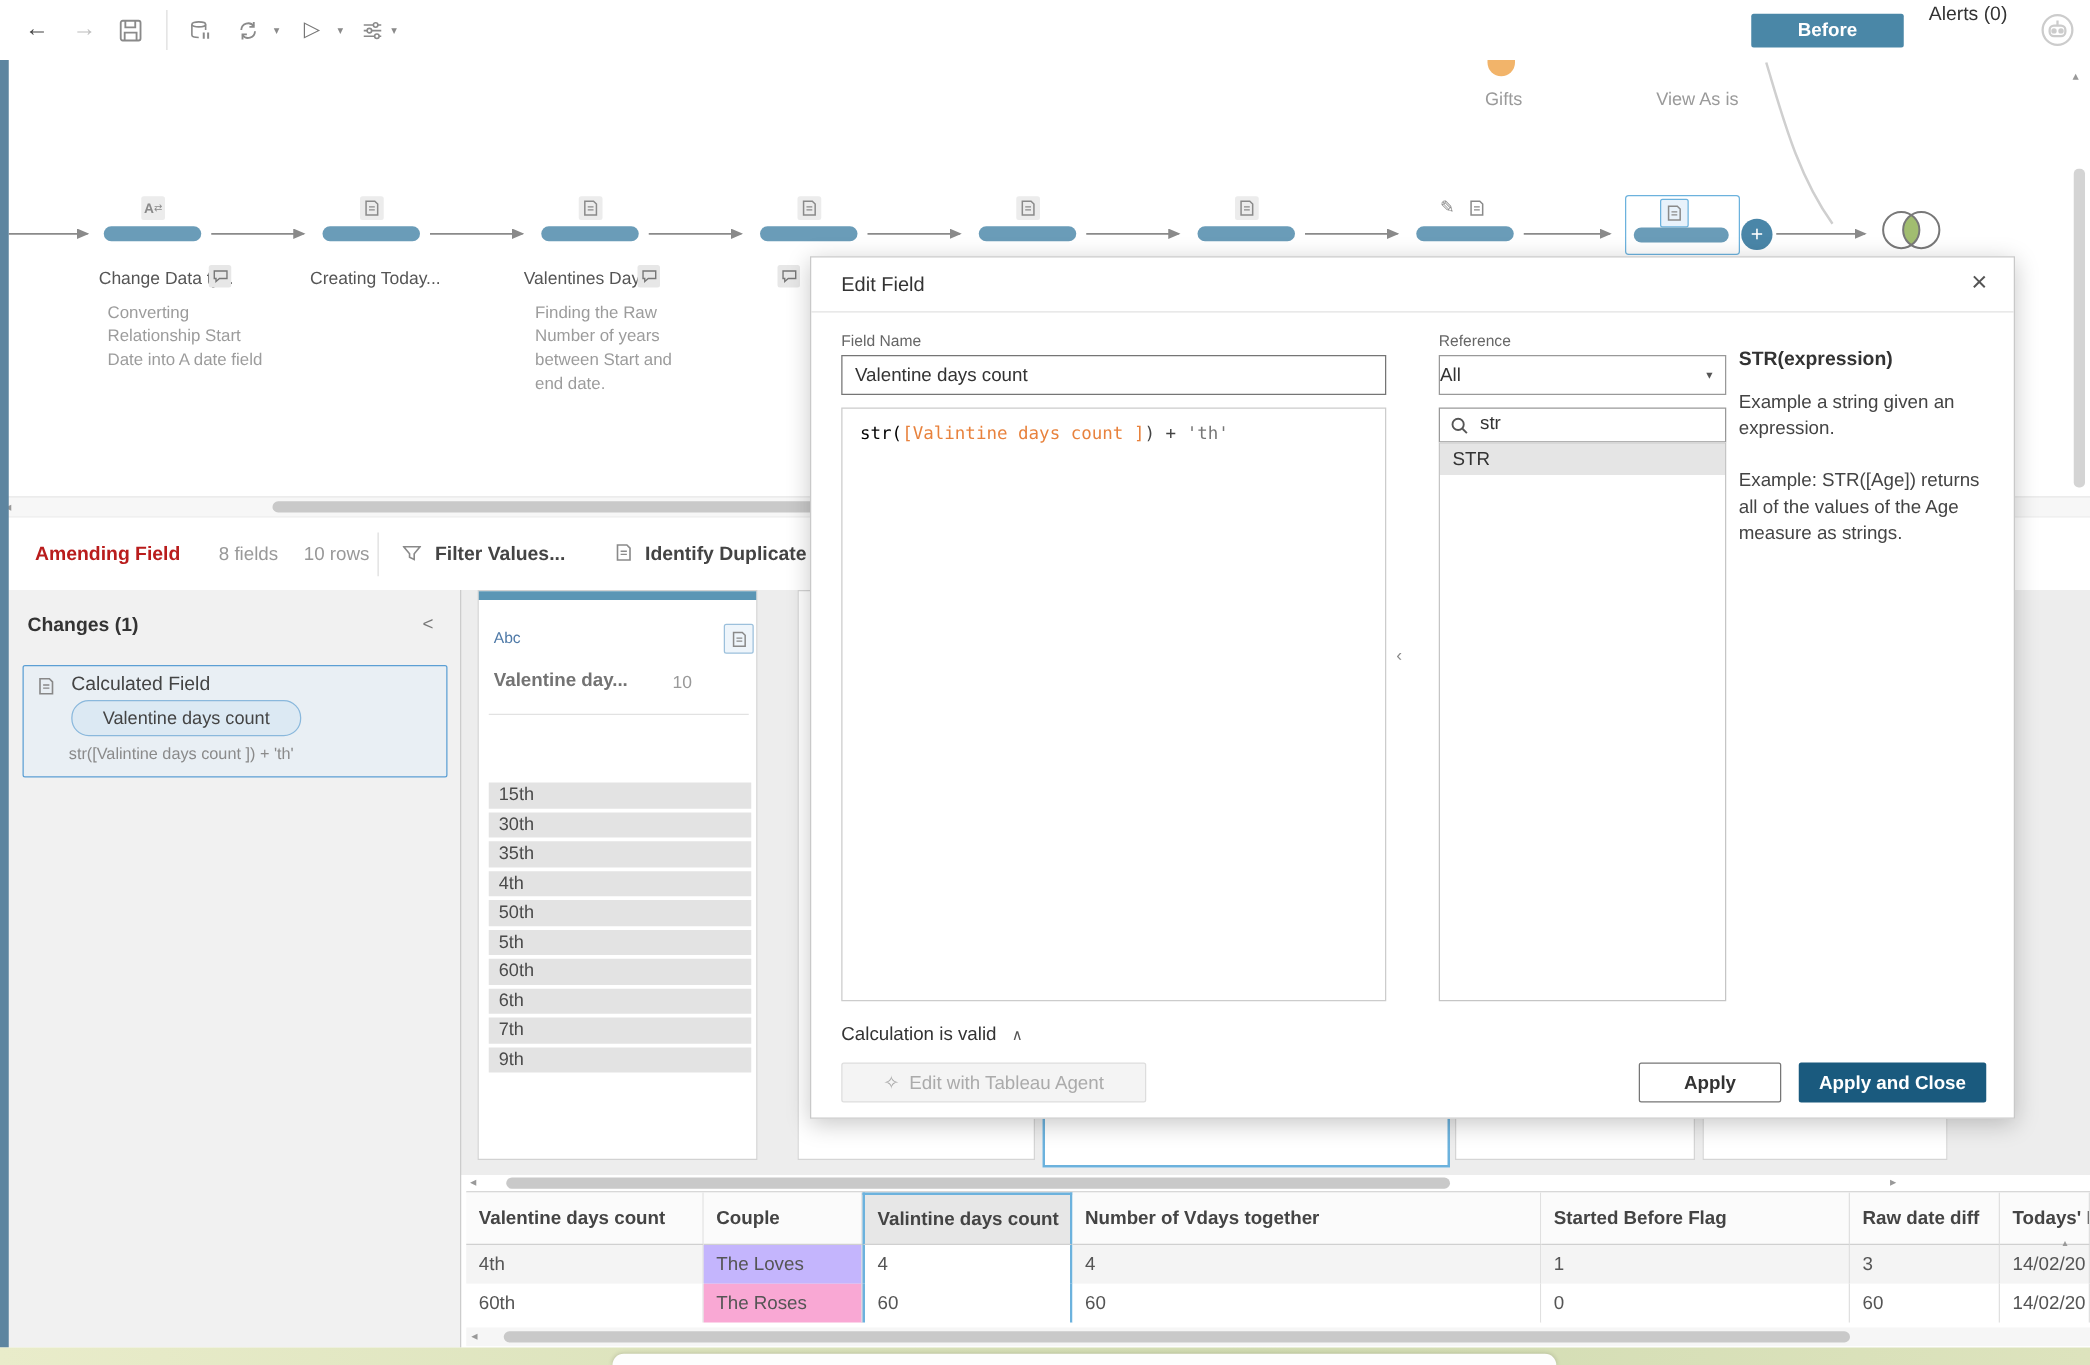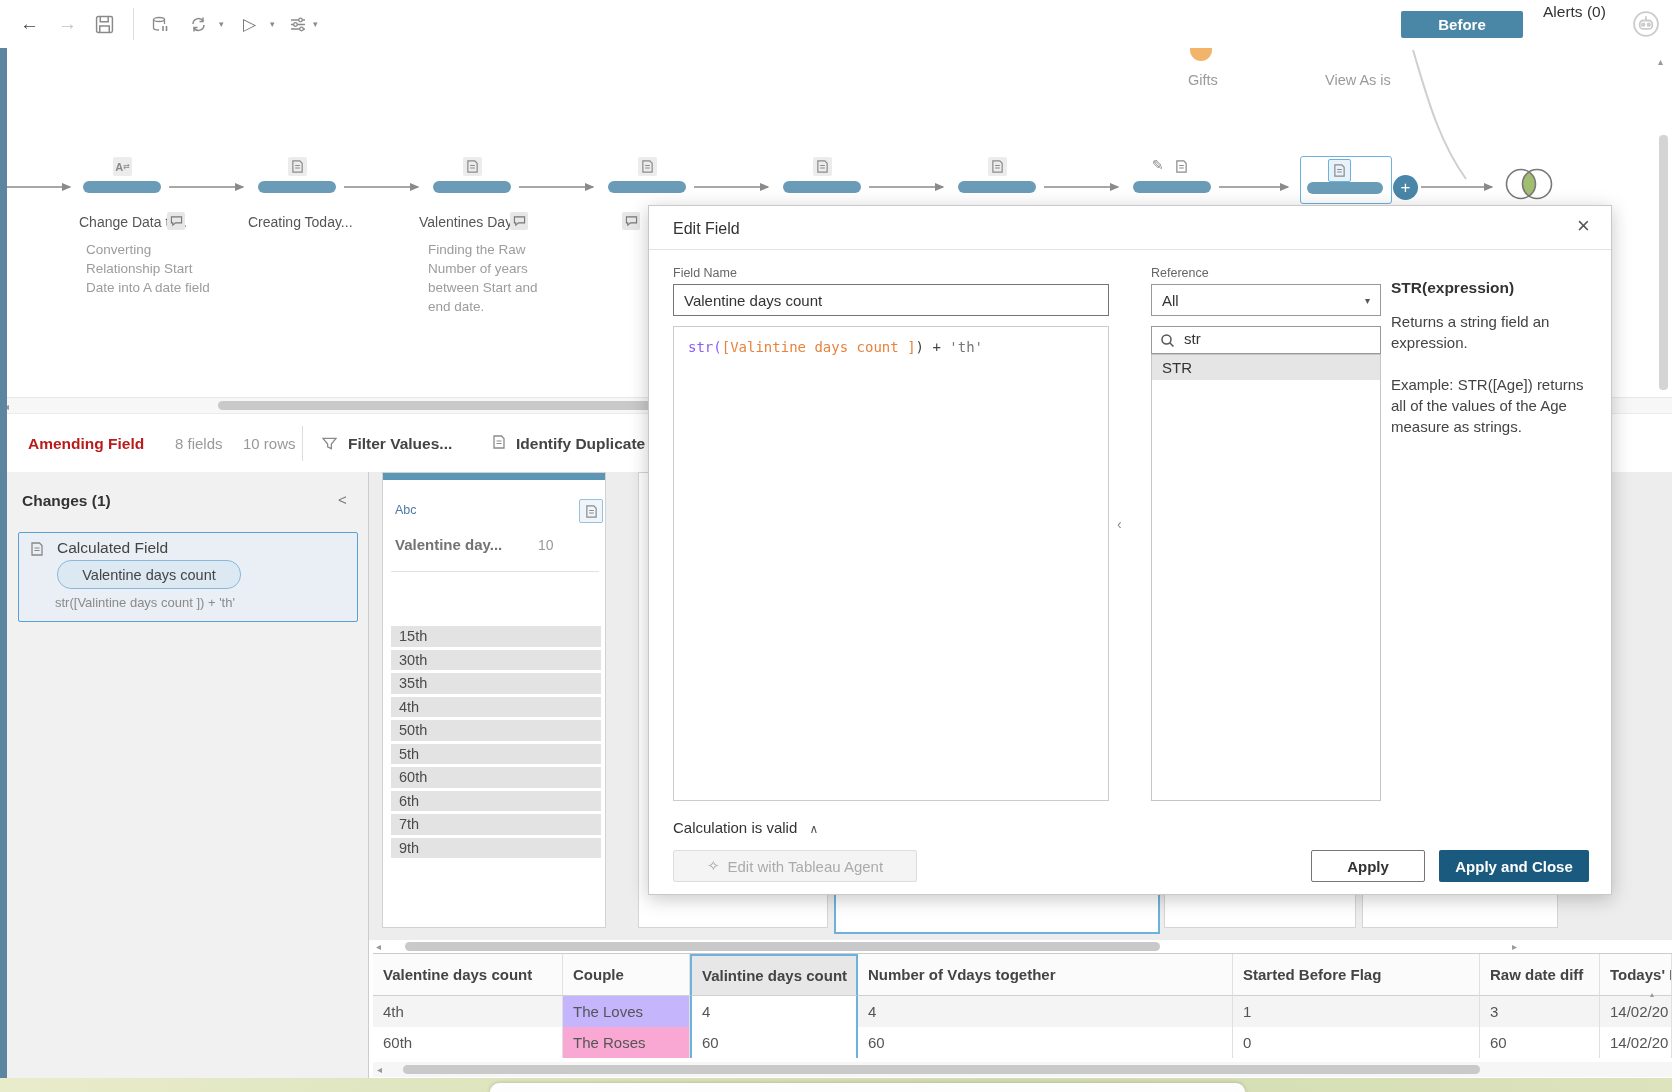--- a/index.html
+++ b/index.html
@@ -395,43 +395,43 @@
 
   <div id="dialog">
     <div class="abs" style="left:24px;top:14px;font-size:16px;color:#333">Edit Field</div>
     <div class="abs" style="left:928px;top:7px;font-size:22px;color:#555;cursor:pointer">×</div>
     <div class="abs" style="left:0;top:43px;width:962px;height:1px;background:#e2e2e2"></div>
 
     <div class="dlabel" style="left:24px;top:60px">Field Name</div>
     <input class="dinput" style="left: 24px; top: 78px; width: 436px; height: 32px;" value="Valentine days count">
 
     <div id="formula-box">
-      <span style="color:#8b5cf6">str(</span><span style="color:#e8823d">[Valintine days count ]</span><span style="color:#444">) + </span><span style="color:#777">'th'</span>
+      <span style="color:#000000">str(</span><span style="color:#e8823d">[Valintine days count ]</span><span style="color:#444">) + </span><span style="color:#777">'th'</span>
     </div>
 
     <div class="abs" style="left:468px;top:310px;font-size:14px;color:#888;cursor:pointer">‹</div>
 
     <div class="dlabel" style="left:502px;top:60px">Reference</div>
-    <div class="abs" style="left:502px;top:78px;width:230px;height:32px;border:1px solid #999;box-sizing:border-box;display:flex;align-items:center;padding-left:10px;font-size:15px;cursor:pointer">
+    <div class="abs" style="left:502px;top:78px;width:230px;height:32px;border:1px solid #999;box-sizing:border-box;display:flex;align-items:center;font-size:15px;cursor:pointer">
       <span>All</span>
       <span style="position:absolute;right:10px;font-size:10px;color:#555">▾</span>
     </div>
     <div class="abs" style="left:502px;top:120px;width:230px;height:28px;border:1px solid #999;box-sizing:border-box;background:#fff">
       <span class="abs" style="left:8px;top:6px;color:#555"><svg width="15" height="15" viewBox="0 0 15 15">
             <use href="#mag-ic"></use>
           </svg></span>
       <input style="position: absolute; left: 30px; top: 2px; width: 190px; border: none; outline: none; font-size: 15px; color: rgb(51, 51, 51); font-family: &quot;Liberation Sans&quot;, sans-serif; background: transparent;" value="str">
     </div>
     <div class="abs" style="left:502px;top:148px;width:230px;height:447px;border:1px solid #c5c5c5;box-sizing:border-box;background:#fff">
       <div style="height:25px;background:#e5e5e5;font-size:15px;color:#333;line-height:25px;padding-left:10px;cursor:pointer">STR</div>
     </div>
 
     <div class="abs" style="left:742px;top:73px;width:205px">
       <div style="font-size:15.5px;font-weight:bold;color:#333">STR(expression)</div>
-      <div style="font-size:15px;color:#444;line-height:21px;margin-top:14px">Returns a string field an expression.</div>
+      <div style="font-size:15px;color:#444;line-height:21px;margin-top:14px">Example a string given an expression.</div>
       <div style="font-size:15px;color:#444;line-height:21px;margin-top:21px">Example: STR([Age]) returns all of the values of the Age measure as strings.</div>
     </div>
 
     <div class="abs" style="left:24px;top:613px;font-size:15px;color:#333;cursor:pointer">
       <span>Calculation is valid</span>
       <span style="font-size:12px;color:#555;margin-left:8px">∧</span>
     </div>
 
     <div class="btn" style="left:24px;top:644px;width:244px;background:#f4f4f4;border:1px solid #ddd;color:#ababab">
       <span style="margin-right:8px">✧</span>

